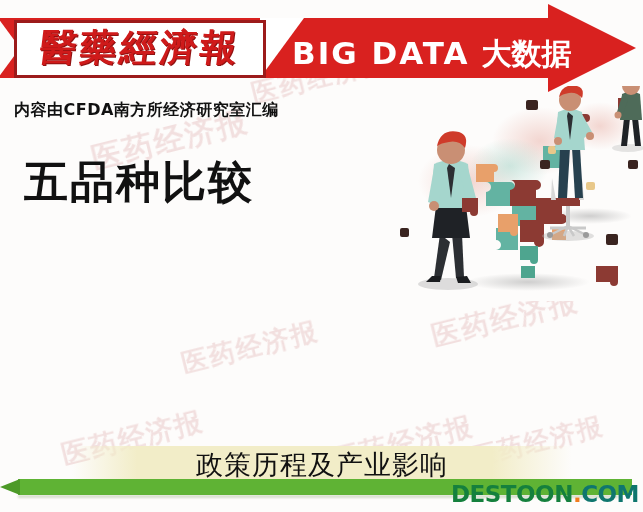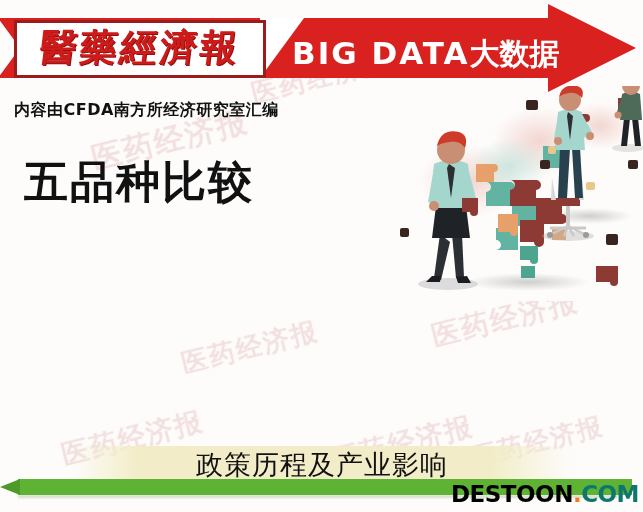--- a/index.html
+++ b/index.html
@@ -84,21 +84,21 @@
     white-space:nowrap;
     text-shadow:1px 1px 0 #8f1212;
   }
   .bigdata{
     position:absolute;left:292px;top:30px;
     font-size:31px;font-weight:bold;color:#fff;
     letter-spacing:2px;white-space:nowrap;
     font-family:"DejaVu Sans","Liberation Sans",sans-serif;
     z-index:8;
   }
-  .bigdata .cn{font-size:30px;letter-spacing:0px;}
+  .bigdata .cn{font-size:30px;letter-spacing:0px;margin-left:12px;}
 
   
   .subtitle{
     position:absolute;left:14px;top:100px;
     font-size:16px;font-weight:bold;color:#111;
     letter-spacing:.5px;white-space:nowrap;z-index:10;
     font-family:"DejaVu Sans","Liberation Sans",sans-serif;
   }
 
   
@@ -169,21 +169,21 @@
     filter:blur(1px);
   }
 
   
   .destoon{
     position:absolute;left:451px;top:481px;z-index:12;
     font-size:23px;font-weight:bold;letter-spacing:-.5px;
     white-space:nowrap;
     font-family:"DejaVu Sans","Liberation Sans",sans-serif;
   }
-  .destoon .dt{color:#000000;}
+  .destoon .dt{color:#15803d;}
   .destoon .dot{color:#f07c1e;}
   .destoon .com{color:#0f766e;}
 </style>
 </head>
 <body>
 
 <div id="page">
 
   <div class="wm-layer">
     <div class="wm" style="left:90px;top:120px;">医药经济报</div>

